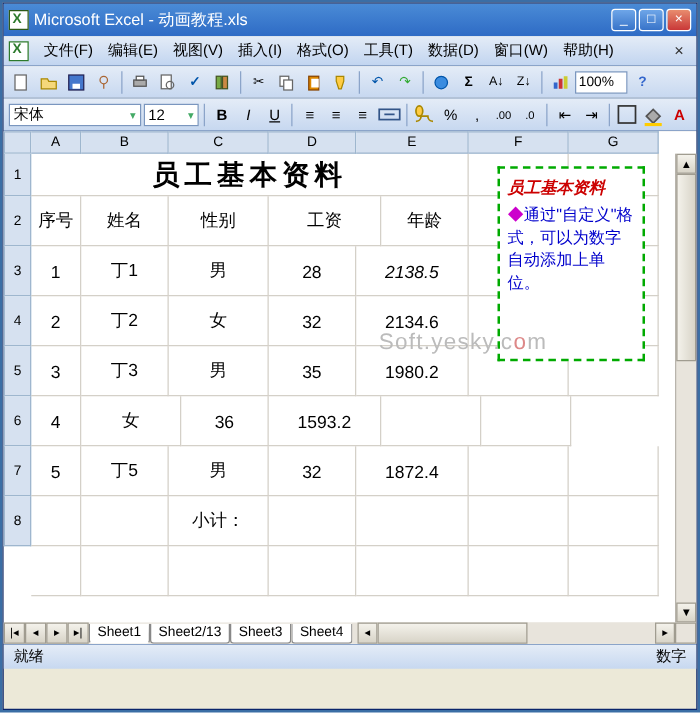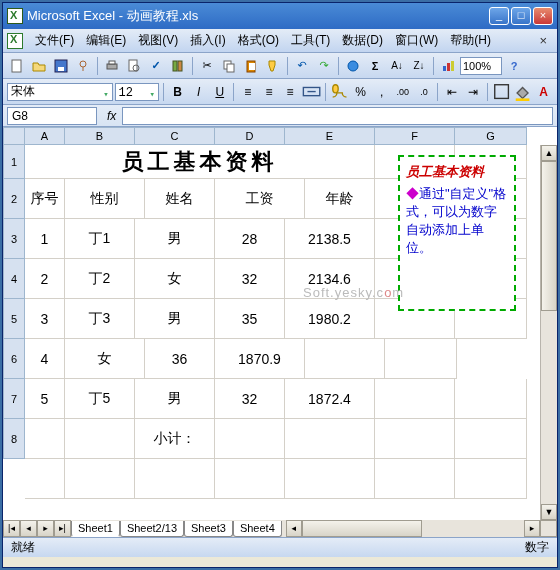--- a/index.html
+++ b/index.html
@@ -16,21 +16,21 @@
 .menubar .micon { width: 16px; height: 16px; background: #fff; border: 1px solid #2c7a2c; margin-right: 6px; position: relative; }
 .menubar .micon::after { content: "X"; position: absolute; top: -1px; left: 2px; font-size: 11px; color: #2c7a2c; font-weight: bold; }
 .menubar .mi { padding: 12px 6px; }
 .menubar .closex { margin-left: auto; font-family: Arial; font-size: 13px; padding: 0 6px; color: #333; }
 .toolbar { height: 26px; background: linear-gradient(#e4ecf7,#c7d8f0); display: flex; align-items: center; padding: 0 4px; gap: 2px; border-bottom: 1px solid #8ba4c9; }
 .tbtn { width: 20px; height: 20px; border: 1px solid transparent; display: flex; align-items: center; justify-content: center; font-size: 11px; }
 .tbtn svg { width: 14px; height: 14px; }
 .sep { width: 1px; height: 18px; background: #8ba4c9; margin: 0 2px; }
 .zoom { width: 42px; height: 18px; background: #fff; border: 1px solid #7a96bf; font-size: 11px; padding: 0 2px; display: flex; align-items: center; }
 .fmtbar { height: 26px; background: linear-gradient(#e4ecf7,#c7d8f0); display: flex; align-items: center; padding: 0 4px; gap: 2px; border-bottom: 1px solid #8ba4c9; }
-.combo { height: 18px; background: #fff; border: 1px solid #7a96bf; display: flex; align-items: flex-end; padding: 0 3px; font-size: 12px; font-family: Liberation Mono, monospace; }
+.combo { height: 18px; background: #fff; border: 1px solid #7a96bf; display: flex; align-items: center; padding: 0 3px; font-size: 12px; }
 .combo .dd { margin-left: auto; font-size: 9px; color: #4a6; }
 .fmtbar .btn { width: 20px; height: 20px; display: flex; align-items: center; justify-content: center; font-size: 12px; }
 .namebox-row { height: 22px; background: linear-gradient(#e4ecf7,#d8e4f3); display: flex; align-items: center; border-bottom: 1px solid #8ba4c9; }
 .namebox { width: 90px; height: 18px; background: #fff; border: 1px solid #7a96bf; margin: 0 4px; padding: 0 4px; display: flex; align-items: center; }
 .fxlbl { font-style: italic; padding: 0 6px; }
 .fxbar { flex: 1; height: 18px; background: #fff; border: 1px solid #7a96bf; margin-right: 4px; }
 .grid-wrap { position: relative; height: 410px; background: #fff; }
 .corner { position: absolute; top: 0; left: 0; width: 22px; height: 18px; background: #d6e1f0; border: 1px solid #9eb6ce; }
 .colheads { position: absolute; top: 0; left: 22px; right: 17px; height: 18px; display: flex; }
 .colh { background: #d6e1f0; border: 1px solid #9eb6ce; border-left: none; text-align: center; line-height: 16px; font-size: 11px; }
@@ -54,21 +54,21 @@
 .hscroll .btn { width: 16px; line-height: 14px; }
 .hscroll .track { flex: 1; background: #e8e4dc; position: relative; }
 .hscroll .thumb { position: absolute; left: 0; top: 0; bottom: 0; width: 120px; background: linear-gradient(#f4f2eb,#d8d4c8); border: 1px solid #a09c90; }
 .grip { position: absolute; right: 0; bottom: 0; width: 17px; height: 17px; background: #e8e4dc; border: 1px solid #a09c90; }
 .statusbar { height: 20px; background: linear-gradient(#e4ecf7,#c7d8f0); display: flex; align-items: center; padding: 0 8px; font-size: 12px; border-top: 1px solid #8ba4c9; }
 .statusbar .sp { flex: 1; }
 .notebox { position: absolute; top: 28px; left: 395px; width: 118px; height: 156px; border: 2px dashed #0a0; background: #fff; padding: 6px; font-size: 13px; line-height: 18px; }
 .notebox .nt { color: #c00; font-weight: bold; font-style: italic; margin-bottom: 4px; }
 .notebox .nb { color: #00c; }
 .notebox .dia { color: #c0c; }
-.watermark { position: absolute; top: 158px; left: 300px; font-size: 13px; color: #bbb; font-family: Arial; letter-spacing: 1px; }
+.watermark { position: absolute; top: 158px; left: 300px; font-size: 18px; color: #bbb; font-family: Arial; letter-spacing: 1px; }
 .watermark .o { color: #d88; }
 </style>
 </head>
 <body>
 
 <div class="window">
   <div class="titlebar">
     <div class="icon"></div>
     <div class="title">Microsoft Excel - 动画教程.xls</div>
     <div class="winbtns">
@@ -233,27 +233,20 @@
         <svg viewBox="0 0 14 14">
           <path d="M3 8l4-4 4 4-4 4z" fill="#aaa" stroke="#555"></path>
           <rect x="2" y="12" width="10" height="2" fill="#fc0"></rect>
         </svg>
       </div>
     <div class="btn">
         <span style="color:#c00;font-weight:bold">A</span>
       </div>
   </div>
 
-  <div class="namebox-row">
-    <div class="namebox">
-        <span>G8</span>
-      </div>
-    <div class="fxlbl">fx</div>
-    <div class="fxbar"></div>
-  </div>
 
   <div class="grid-wrap">
     <div class="corner"></div>
     <div class="colheads" id="colheads">
         <div class="colh" style="width: 40px;">A</div>
         <div class="colh" style="width: 70px;">B</div>
         <div class="colh" style="width: 80px;">C</div>
         <div class="colh" style="width: 70px;">D</div>
         <div class="colh" style="width: 90px;">E</div>
         <div class="colh" style="width: 80px;">F</div>
@@ -270,33 +263,33 @@
         <div class="rowh" style="height: 40px;">8</div>
       </div>
     <div class="cells" id="cells">
         <div class="cellrow" style="height: 34px;">
           <div class="cell title-cell" style="width: 350px;">员工基本资料</div>
           <div class="cell" style="width: 80px;"></div>
           <div class="cell" style="width: 72px;"></div>
         </div>
         <div class="cellrow" style="height: 40px;">
           <div class="cell" style="width: 40px;">序号</div>
+          <div class="cell" style="width: 70px;">姓名</div>
           <div class="cell" style="width: 80px;">性别</div>
-          <div class="cell" style="width: 70px;">姓名</div>
           <div class="cell" style="width: 90px;">工资</div>
           <div class="cell" style="width: 70px;">年龄</div>
           <div class="cell" style="width: 80px;"></div>
           <div class="cell" style="width: 72px;"></div>
         </div>
         <div class="cellrow" style="height: 40px;">
           <div class="cell" style="width: 40px;">1</div>
           <div class="cell" style="width: 70px;">丁1</div>
           <div class="cell" style="width: 80px;">男</div>
           <div class="cell" style="width: 70px;">28</div>
-          <div class="cell" style="width: 90px;">2138.5</div>
+          <div class="cell" style="width: 90px; font-style: italic;">2138.5</div>
           <div class="cell" style="width: 80px;"></div>
           <div class="cell" style="width: 72px;"></div>
         </div>
         <div class="cellrow" style="height: 40px;">
           <div class="cell" style="width: 40px;">2</div>
           <div class="cell" style="width: 70px;">丁2</div>
           <div class="cell" style="width: 80px;">女</div>
           <div class="cell" style="width: 70px;">32</div>
           <div class="cell" style="width: 90px;">2134.6</div>
           <div class="cell" style="width: 80px;"></div>
@@ -308,21 +301,21 @@
           <div class="cell" style="width: 80px;">男</div>
           <div class="cell" style="width: 70px;">35</div>
           <div class="cell" style="width: 90px;">1980.2</div>
           <div class="cell" style="width: 80px;"></div>
           <div class="cell" style="width: 72px;"></div>
         </div>
         <div class="cellrow" style="height: 40px;">
           <div class="cell" style="width: 40px;">4</div>
           <div class="cell" style="width: 80px;">女</div>
           <div class="cell" style="width: 70px;">36</div>
-          <div class="cell" style="width: 90px;">1870.9</div>
+          <div class="cell" style="width: 90px;">1593.2</div>
           <div class="cell" style="width: 80px;"></div>
           <div class="cell" style="width: 72px;"></div>
         </div>
         <div class="cellrow" style="height: 40px;">
           <div class="cell" style="width: 40px;">5</div>
           <div class="cell" style="width: 70px;">丁5</div>
           <div class="cell" style="width: 80px;">男</div>
           <div class="cell" style="width: 70px;">32</div>
           <div class="cell" style="width: 90px;">1872.4</div>
           <div class="cell" style="width: 80px;"></div>

